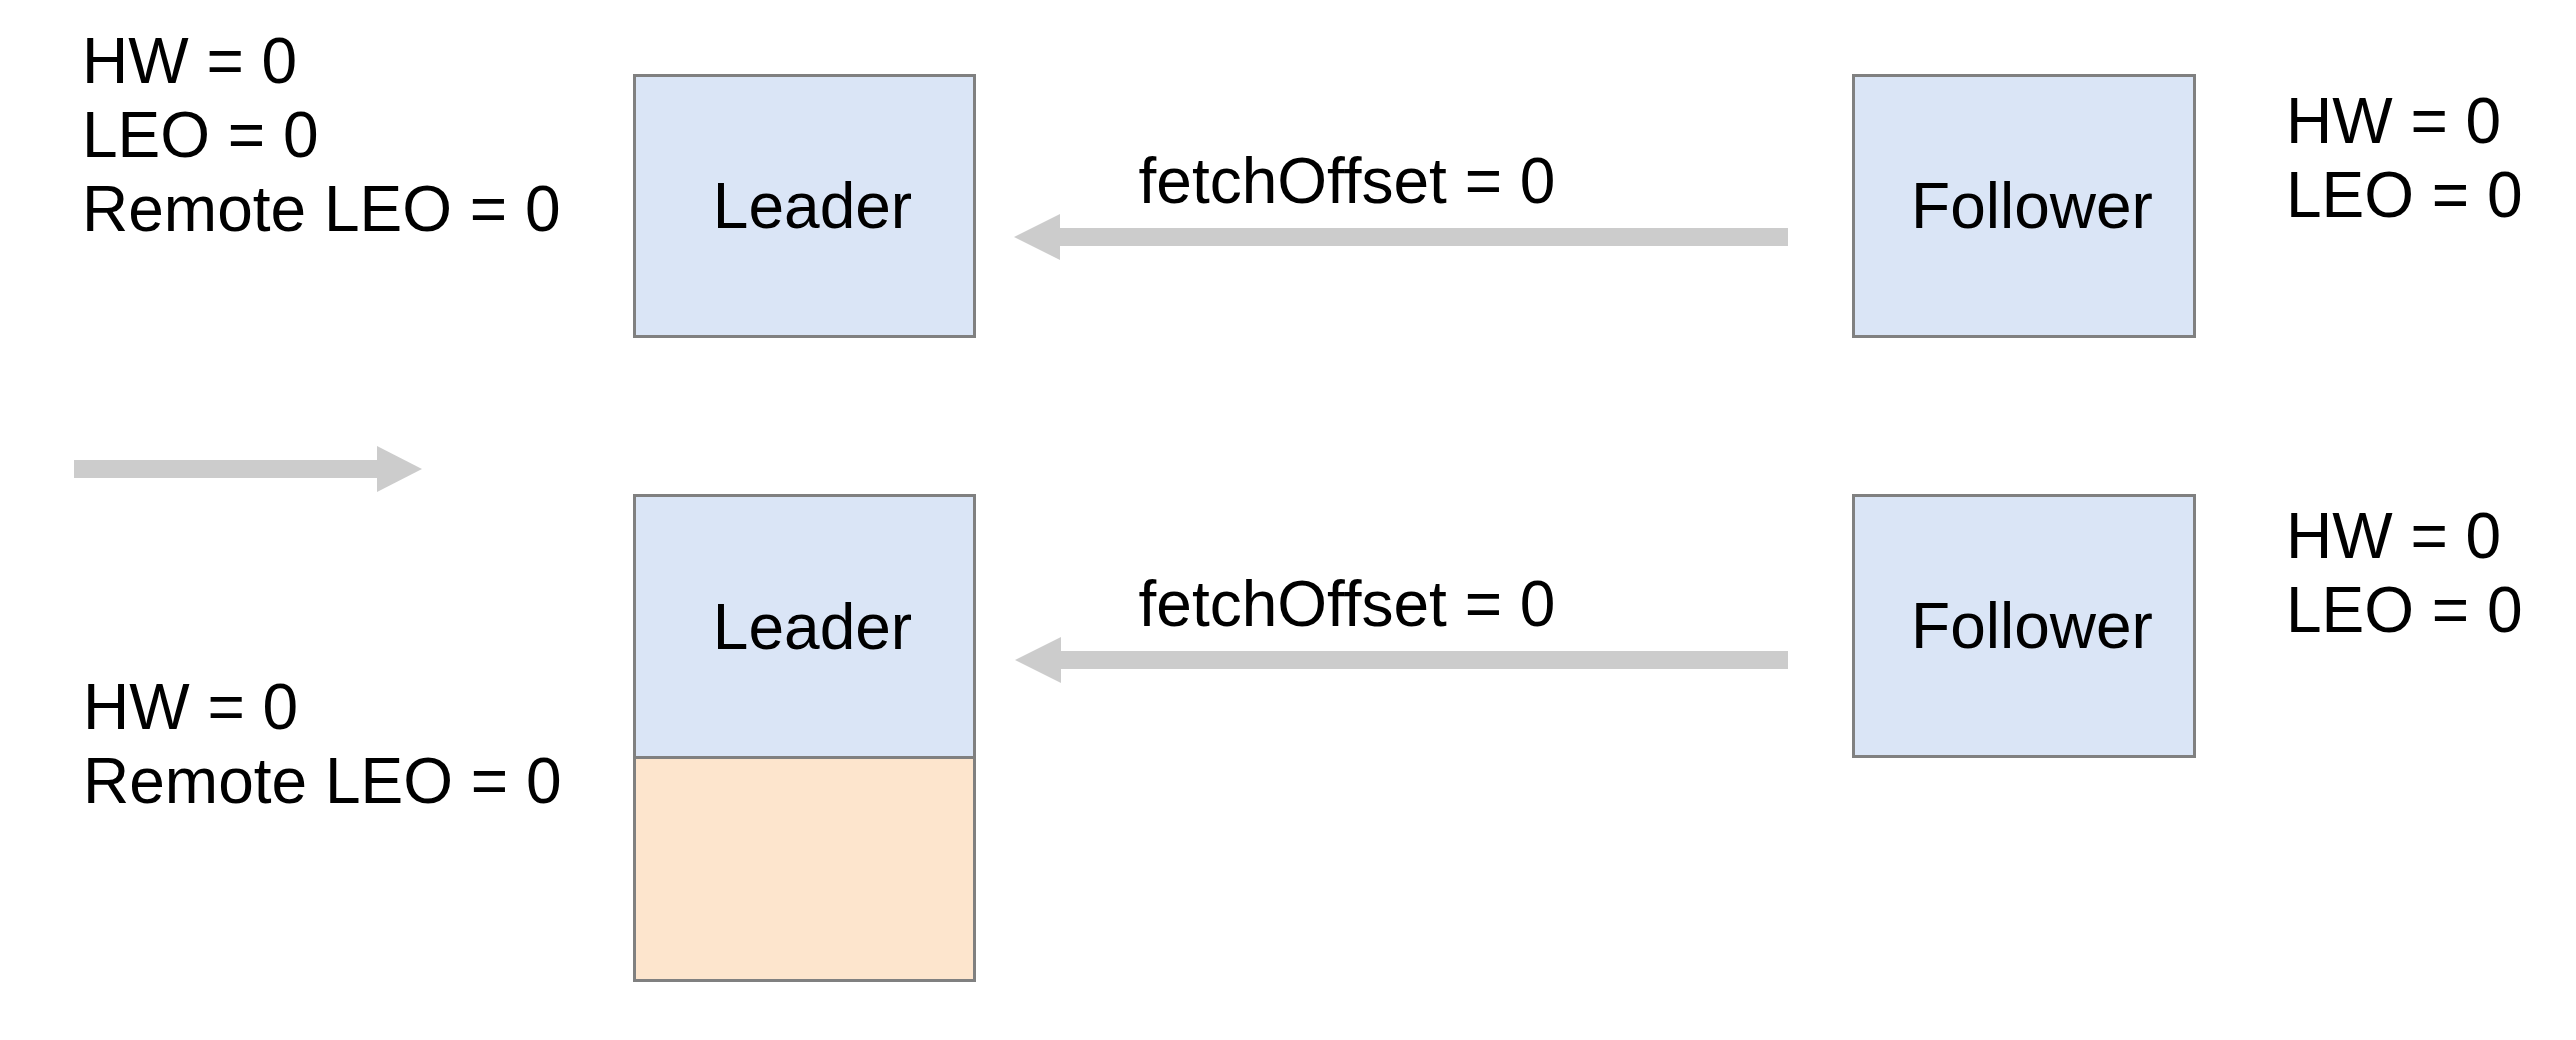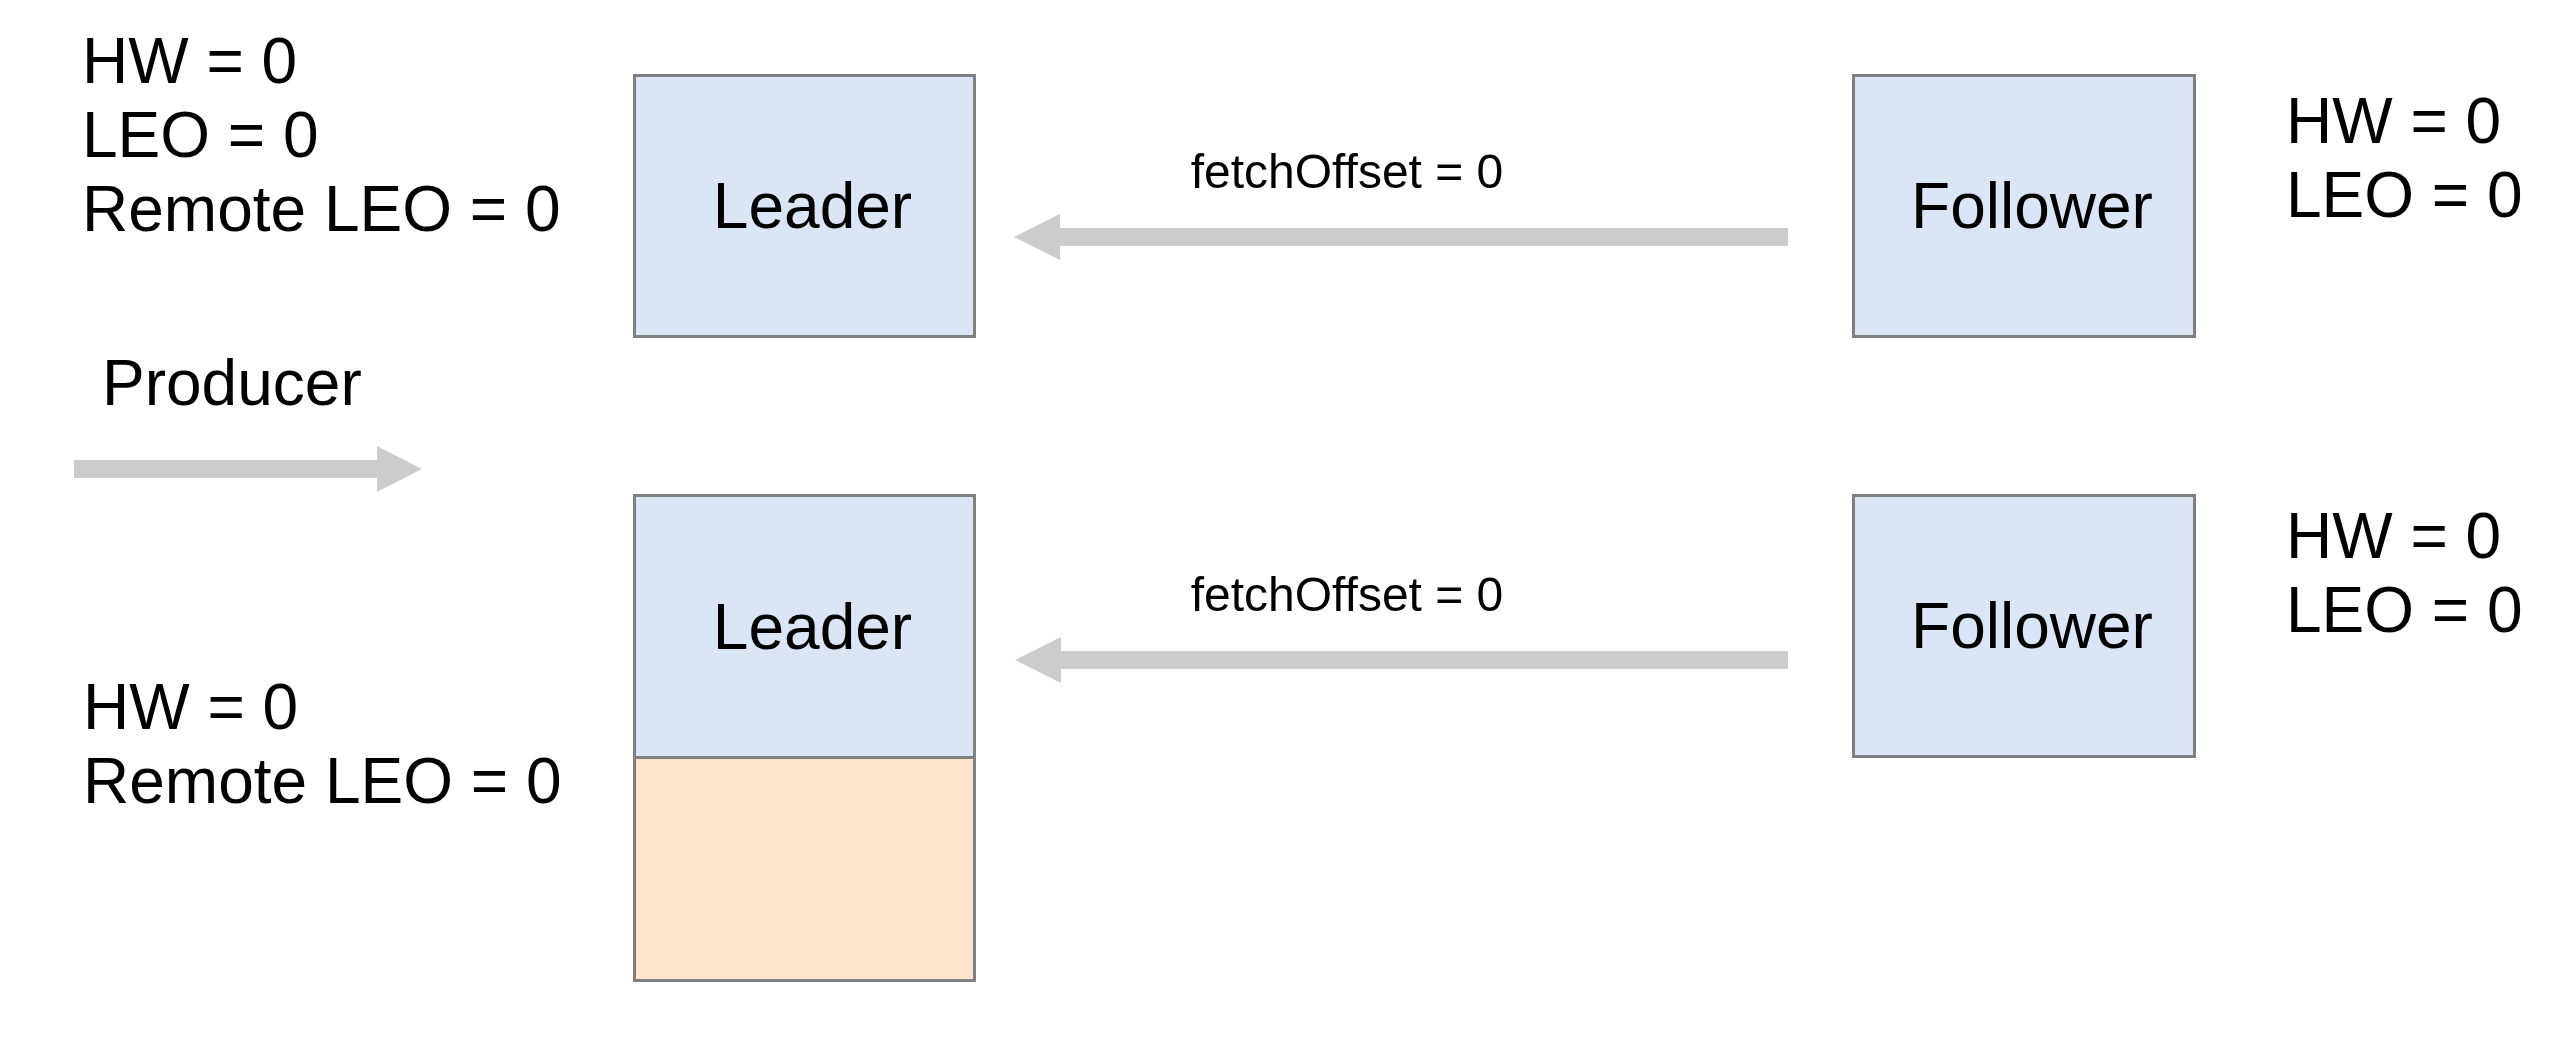--- a/index.html
+++ b/index.html
@@ -63,21 +63,21 @@
   }
   .arrow-head-right {
     position: absolute;
     width: 0; height: 0;
     border-top: 23px solid transparent;
     border-bottom: 23px solid transparent;
     border-left: 45px solid #cccccc;
   }
   .fetch-label {
     position: absolute;
-    font-size: 48px;
+    font-size: 64px;
     white-space: nowrap;
     transform: translateX(-50%);
   }
 </style>
 </head>
 <body>
 
 <div class="canvas">
 
   <div class="note" style="left:82px; top:24px;">
@@ -96,21 +96,20 @@
 
   <div class="box" style="left:1852px; top:74px; width:344px; height:264px;">
     <span class="box-label">Follower</span>
   </div>
 
   <div class="note" style="left:2286px; top:84px;">
     <div>HW = 0</div>
     <div>LEO = 0</div>
   </div>
 
-  <div class="note" style="left:102px; top:346px;">Producer</div>
   <div class="arrow-shaft" style="left:74px; top:460px; width:303px; height:18px;"></div>
   <div class="arrow-head-right" style="left:377px; top:446px;"></div>
 
   <div class="leader-composite" style="left:633px; top:494px; width:343px; height:488px;">
     <div class="cell-blue">
       <span class="box-label">Leader</span>
     </div>
     <div class="cell-orange"></div>
   </div>
 

